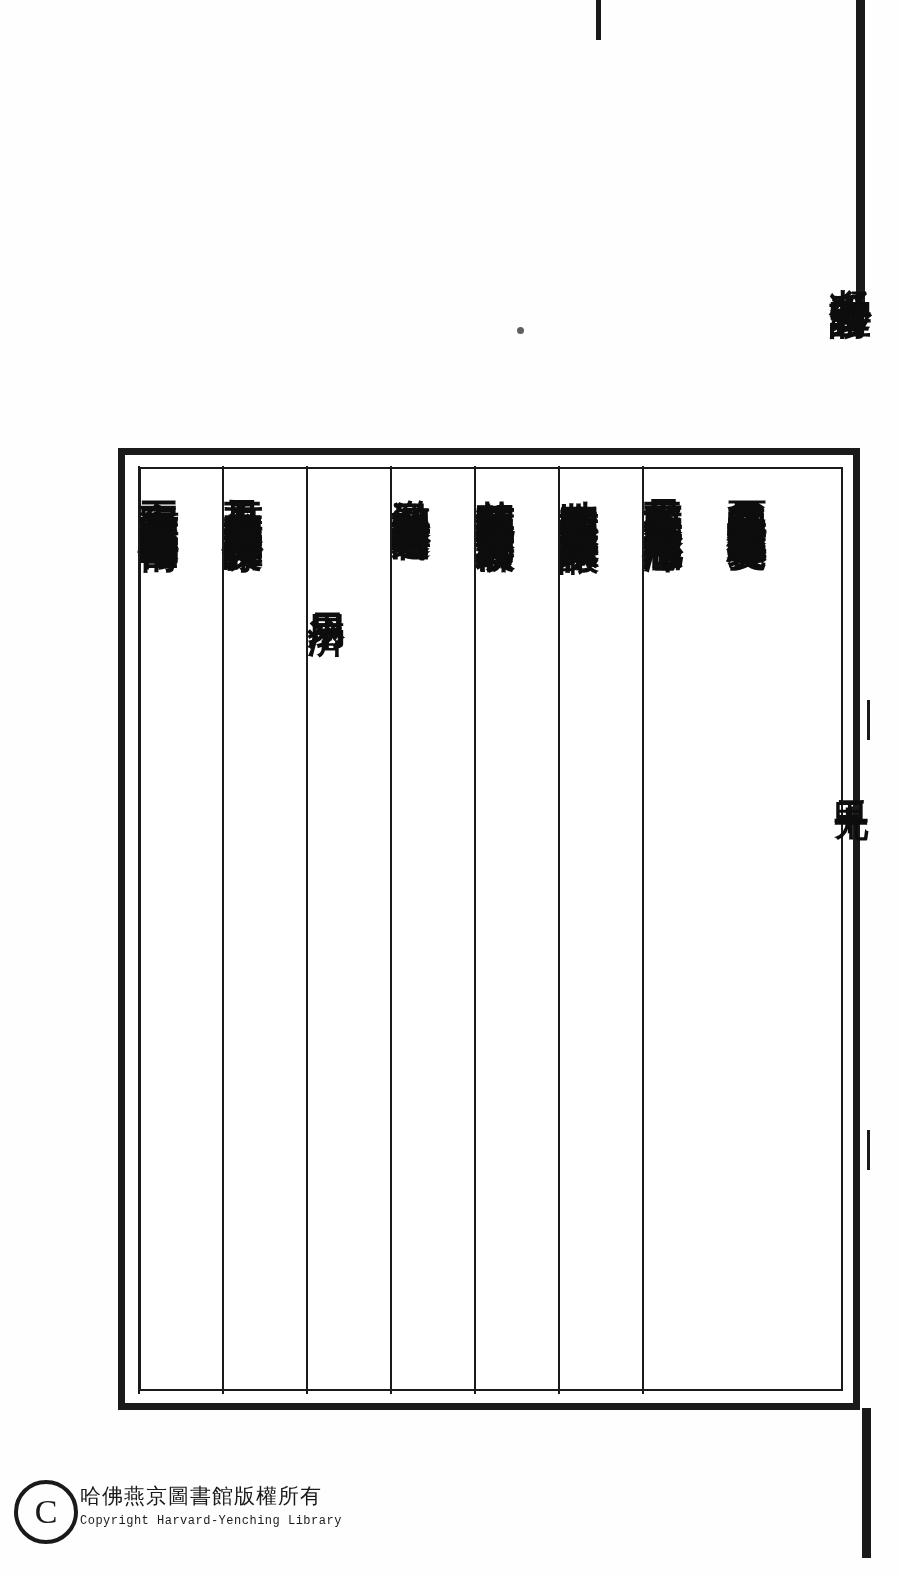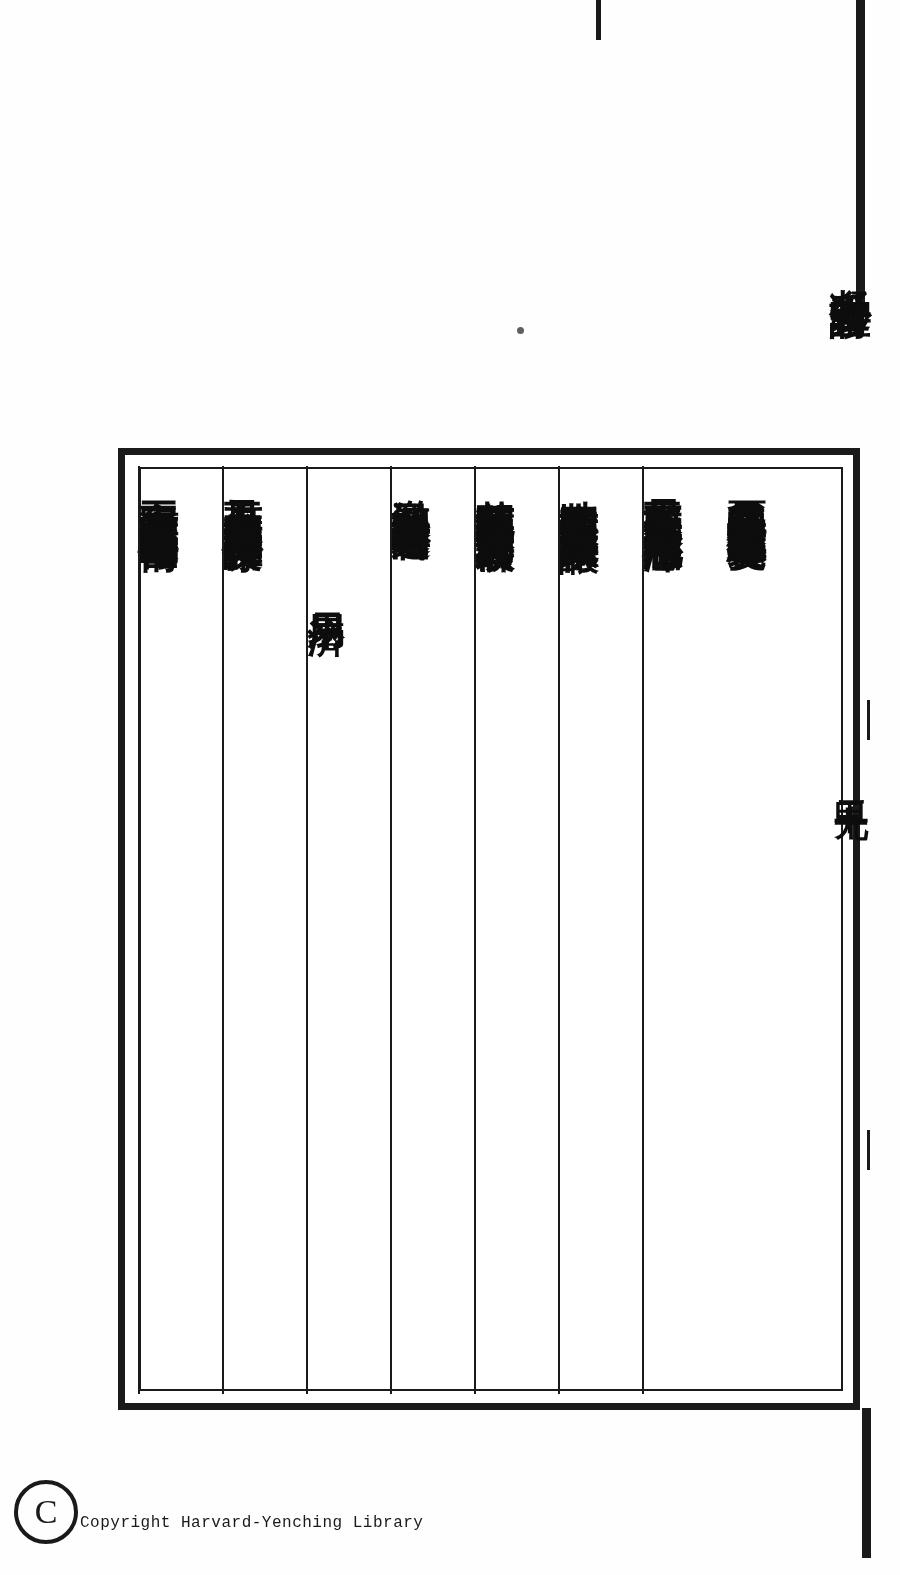--- a/index.html
+++ b/index.html
@@ -158,21 +158,21 @@
     font-size: 21px;
     letter-spacing: 1px;
     color: #1a1a1a;
     white-space: nowrap;
   }
   #stamp-en {
     position: absolute;
     left: 66px;
     top: 36px;
     font-family: "Liberation Mono", monospace;
-    font-size: 16px;
+    font-size: 12px;
     letter-spacing: .5px;
     color: #1a1a1a;
     white-space: nowrap;
   }
 </style>
 </head>
 <body>
 
 <div id="scan">
 
@@ -233,16 +233,17 @@
 
     <div class="col col-poem" style="width:84px;">
       <div class="rule"></div>
       <div class="vtext">安三上不得意蓬頭黧面仍歸來嗚呼世情日</div>
     </div>
 
   </div>
 
   <div id="stamp">
     <div id="stamp-circle">C</div>
+    <div id="stamp-cn">哈佛燕京圖書館版權所有</div>
     <div id="stamp-en">Copyright Harvard-Yenching Library</div>
   </div>
 
 </div>
 
 </body></html>

